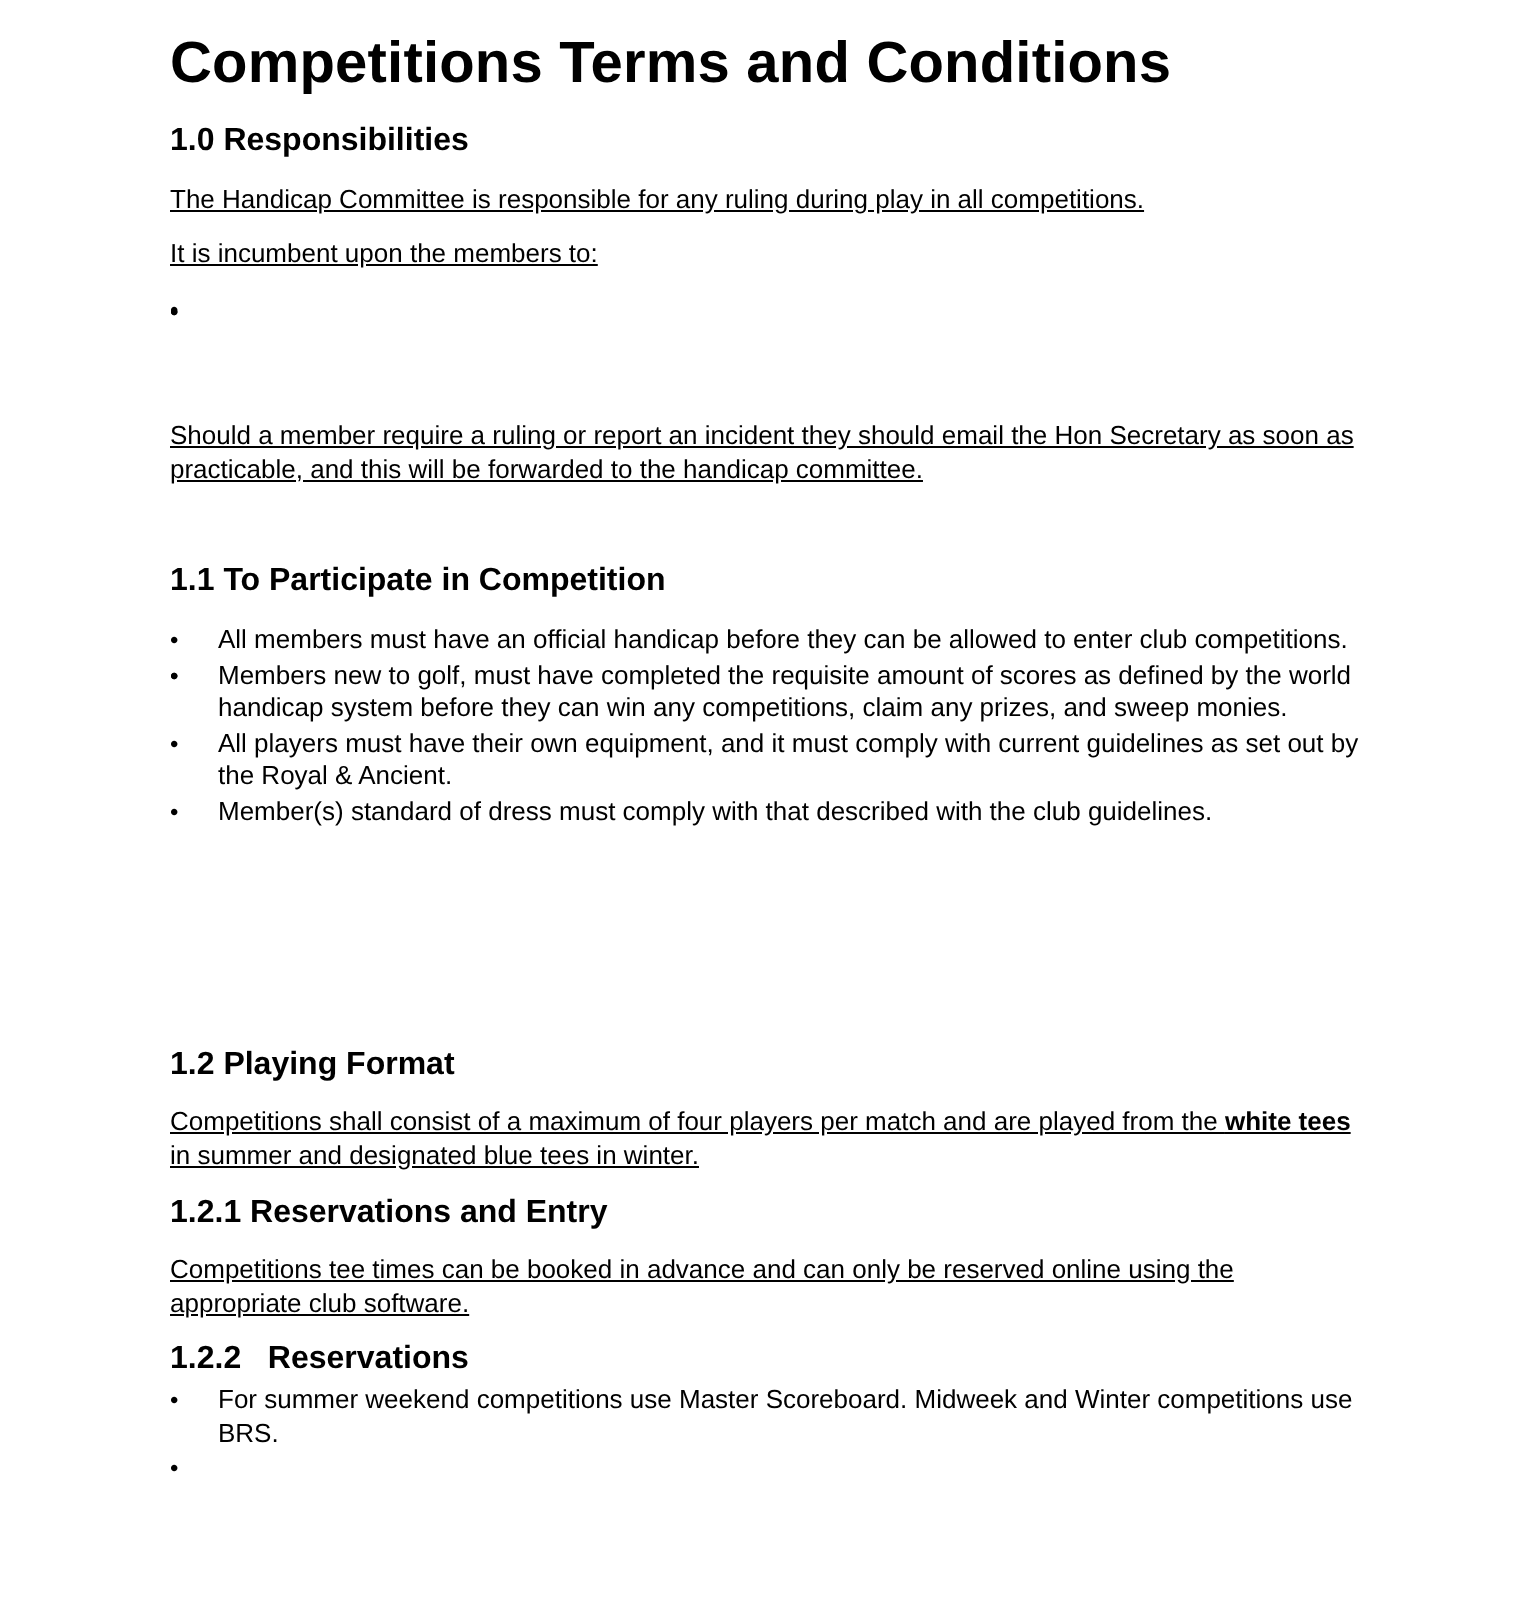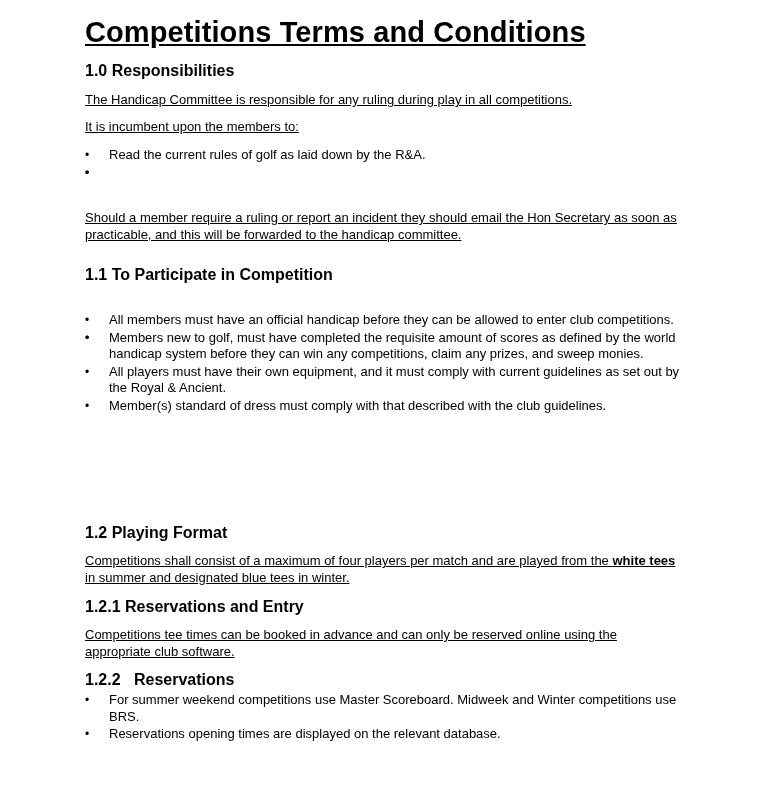--- a/index.html
+++ b/index.html
@@ -5,21 +5,20 @@
     html, body { margin: 0; padding: 0; background: #ffffff; }
     body {
       width: 766px; height: 801px; overflow: hidden; position: relative;
       font-family: "Liberation Sans", sans-serif; color: #000000;
     }
     .page { position: absolute; left: 85px; top: 0; width: 600px; }
     .title {
       position: absolute; left: 0; top: 14px; margin: 0;
       font-size: 29px; font-weight: bold; line-height: 36px; white-space: nowrap;
       letter-spacing: 0.1px;
-      text-decoration: underline;
     }
     .h2 {
       position: absolute; left: 0; margin: 0;
       font-size: 16px; font-weight: bold; line-height: 20px; white-space: nowrap;
     }
     .p {
       position: absolute; left: 0; margin: 0; width: 600px;
       font-size: 13px; line-height: 16.5px; text-decoration: underline;
     }
     .ul { position: absolute; left: 0; margin: 0; padding: 0; list-style: none; width: 600px; }
@@ -35,39 +34,39 @@
 </head>
 <body>
 
 <div class="page">
   <h1 class="title">Competitions Terms and Conditions</h1>
 
   <h2 class="h2" style="top:61px">1.0 Responsibilities</h2>
   <p class="p" style="top:92px">The Handicap Committee is responsible for any ruling during play in all competitions.</p>
   <p class="p" style="top:119px">It is incumbent upon the members to:</p>
   <ul class="ul" style="top:147px">
-    <li><span class="bullet">•</span><span>Read the current rules of golf as laid down by the R&amp;A.</span></li>
+    <li><span class="bullet">•</span></li>
     <li><span class="bullet">•</span></li>
     <li><span class="bullet">•</span></li>
   </ul>
   <p class="p" style="top:210px">Should a member require a ruling or report an incident they should email the Hon Secretary as soon as practicable, and this will be forwarded to the handicap committee.</p>
 
-  <h2 class="h2" style="top:265px">1.1 To Participate in Competition</h2>
+  <h2 class="h2" style="top:281px">1.1 To Participate in Competition</h2>
   <ul class="ul" style="top:312px">
     <li><span class="bullet">•</span><span>All members must have an official handicap before they can be allowed to enter club competitions.</span></li>
     <li><span class="bullet">•</span></li>
     <li><span class="bullet">•</span><span>Members new to golf, must have completed the requisite amount of scores as defined by the world handicap system before they can win any competitions, claim any prizes, and sweep monies.</span></li>
     <li><span class="bullet">•</span><span>All players must have their own equipment, and it must comply with current guidelines as set out by the Royal &amp; Ancient.</span></li>
     <li><span class="bullet">•</span><span>Member(s) standard of dress must comply with that described with the club guidelines.</span></li>
   </ul>
 
   <h2 class="h2" style="top:523px">1.2 Playing Format</h2>
   <p class="p" style="top:553px"><span>Competitions shall consist of a maximum of four players per match and are played from the </span><b>white tees</b><span> in summer and designated blue tees in winter.</span></p>
 
   <h2 class="h2" style="top:597px">1.2.1 Reservations and Entry</h2>
   <p class="p" style="top:627px">Competitions tee times can be booked in advance and can only be reserved online using the appropriate club software.</p>
 
   <h2 class="h2" style="top:670px; white-space:pre">1.2.2   Reservations</h2>
   <ul class="ul" style="top:692px">
     <li><span class="bullet">•</span><span>For summer weekend competitions use Master Scoreboard. Midweek and Winter competitions use BRS.</span></li>
-    <li><span class="bullet">•</span><span>Reservations opening times are displayed on the relevant database.</span></li>
+    <li><span class="bullet">•</span></li>
   </ul>
 </div>
 
 </body></html>

